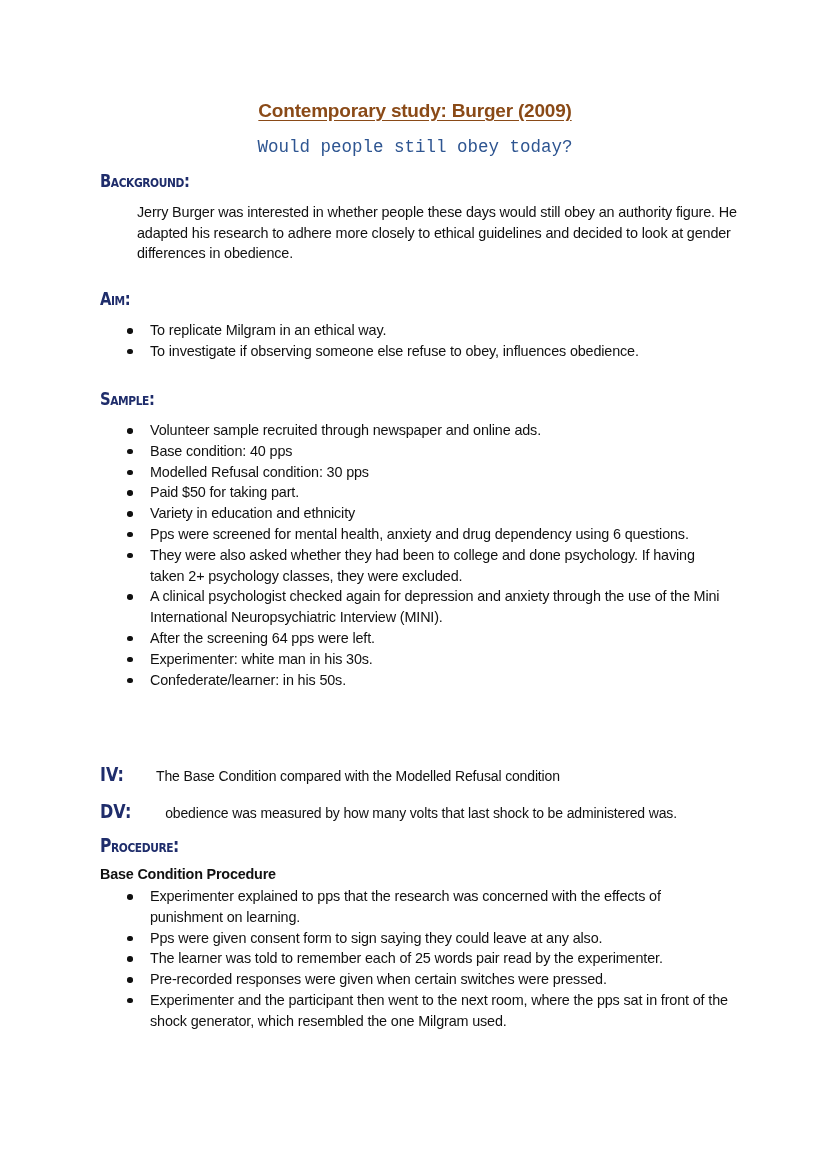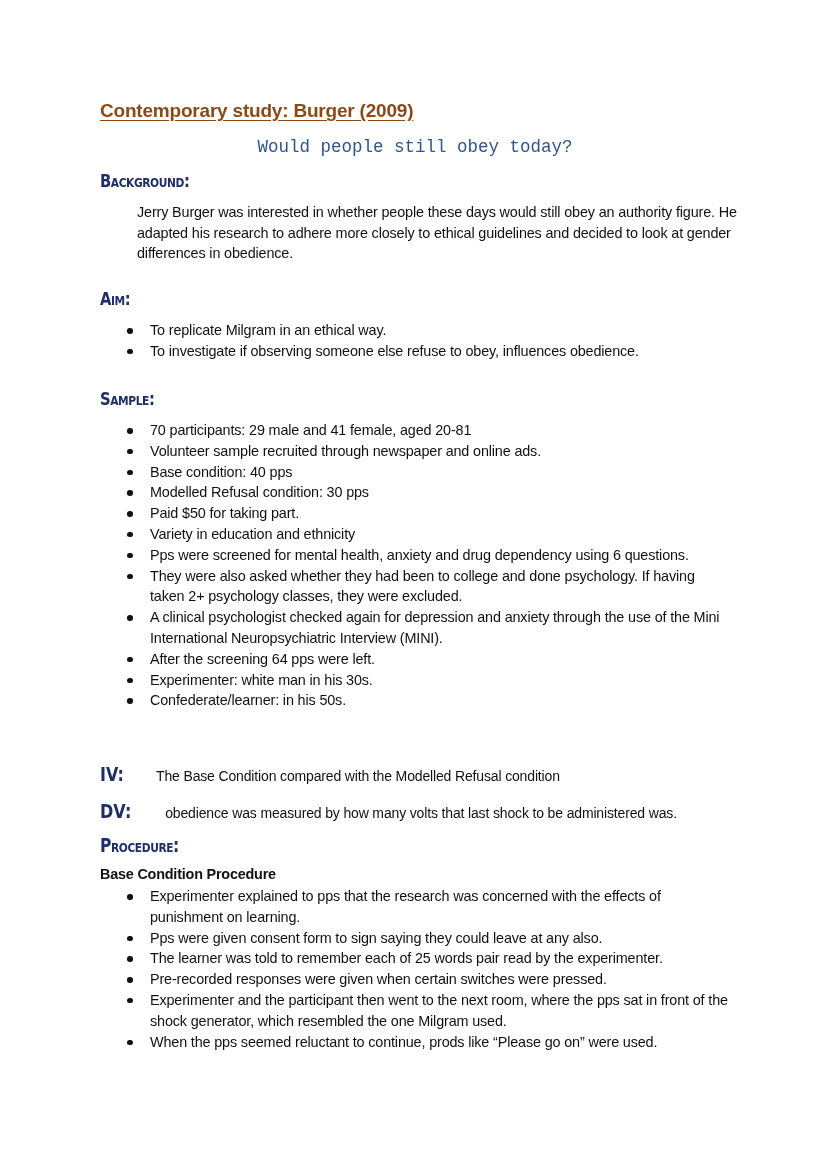--- a/index.html
+++ b/index.html
@@ -3,21 +3,21 @@
   <meta charset="utf-8">
   <style>
     html, body { margin: 0; padding: 0; background: #ffffff; }
     body { width: 828px; height: 1171px; position: relative; overflow: hidden; }
     .page {
       position: absolute; left: 100px; top: 0; width: 630px;
       font-family: "Liberation Sans", sans-serif; color: #111;
       font-size: 14.4px;
     }
     .title {
-      position: absolute; left: 0; width: 630px; top: 100px; text-align: left;
+      position: absolute; left: 0; width: 630px; top: 100px; text-align: center;
       font-family: "Liberation Sans", sans-serif; font-weight: bold; font-size: 19px;
       color: #8a4a17; text-decoration: underline; text-underline-offset: 3px;
       letter-spacing: -0.2px;
     }
     .subtitle {
       position: absolute; left: 0; width: 630px; top: 137px; text-align: center;
       font-family: Liberation Mono, monospace; font-size: 17.5px; color: #2e5591;
     }
     .heading {
       position: absolute; left: 0;
@@ -64,21 +64,20 @@
   <div class="para" style="top:202px;margin-left:37px;">Jerry Burger was interested in whether people these days would still obey an authority figure. He adapted his research to adhere more closely to ethical guidelines and decided to look at gender differences in obedience.</div>
 
   <div class="heading" style="top:288px;">Aim:</div>
   <ul class="blist" style="top:320px;">
     <li><span class="dot"></span><span>To replicate Milgram in an ethical way.</span></li>
     <li><span class="dot"></span><span>To investigate if observing someone else refuse to obey, influences obedience.</span></li>
   </ul>
 
   <div class="heading" style="top:388px;">Sample:</div>
   <ul class="blist" style="top:420px;">
-    <li><span class="dot"></span><span>70 participants: 29 male and 41 female, aged 20-81</span></li>
     <li><span class="dot"></span><span>Volunteer sample recruited through newspaper and online ads.</span></li>
     <li><span class="dot"></span><span>Base condition: 40 pps</span></li>
     <li><span class="dot"></span><span>Modelled Refusal condition: 30 pps</span></li>
     <li><span class="dot"></span><span>Paid $50 for taking part.</span></li>
     <li><span class="dot"></span><span>Variety in education and ethnicity</span></li>
     <li><span class="dot"></span><span>Pps were screened for mental health, anxiety and drug dependency using 6 questions.</span></li>
     <li><span class="dot"></span><span>They were also asked whether they had been to college and done psychology. If having taken 2+ psychology classes, they were excluded.</span></li>
     <li><span class="dot"></span><span>A clinical psychologist checked again for depression and anxiety through the use of the Mini International Neuropsychiatric Interview (MINI).</span></li>
     <li><span class="dot"></span><span>After the screening 64 pps were left.</span></li>
     <li><span class="dot"></span><span>Experimenter: white man in his 30s.</span></li>
@@ -96,15 +95,14 @@
   </div>
 
   <div class="heading" style="top:834px; font-size:19px;">Procedure:</div>
   <div class="subhead" style="top:866px;">Base Condition Procedure</div>
   <ul class="blist" style="top:886px;">
     <li><span class="dot"></span><span>Experimenter explained to pps that the research was concerned with the effects of punishment on learning.</span></li>
     <li><span class="dot"></span><span>Pps were given consent form to sign saying they could leave at any also.</span></li>
     <li><span class="dot"></span><span>The learner was told to remember each of 25 words pair read by the experimenter.</span></li>
     <li><span class="dot"></span><span>Pre-recorded responses were given when certain switches were pressed.</span></li>
     <li><span class="dot"></span><span>Experimenter and the participant then went to the next room, where the pps sat in front of the shock generator, which resembled the one Milgram used.</span></li>
-    <li><span class="dot"></span><span>When the pps seemed reluctant to continue, prods like “Please go on” were used.</span></li>
   </ul>
 </div>
 
 </body></html>

